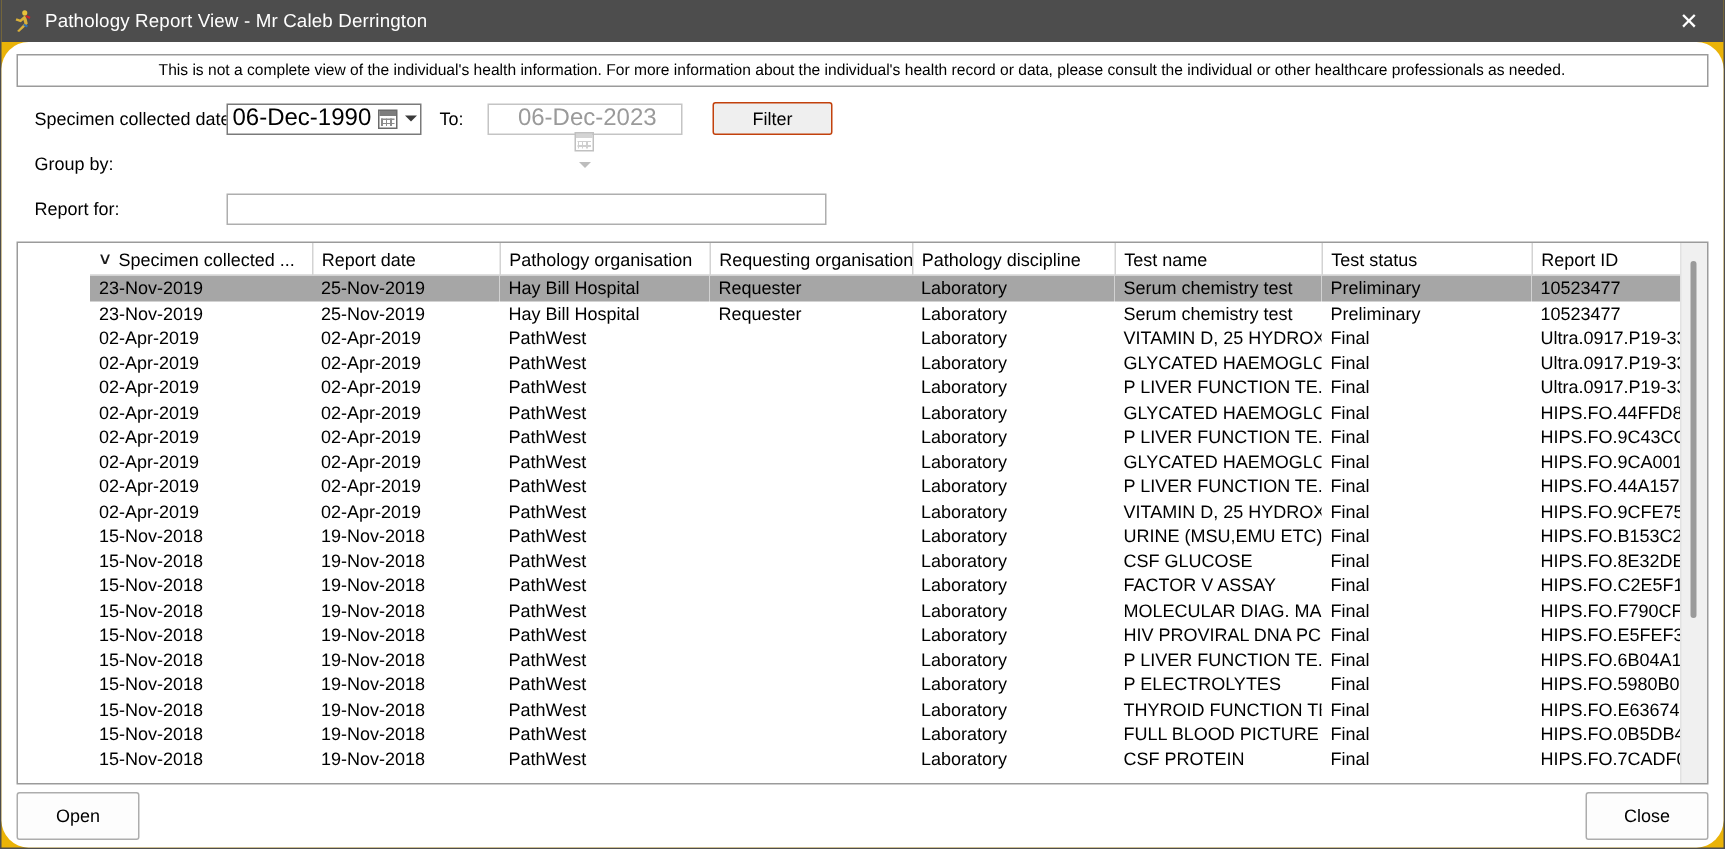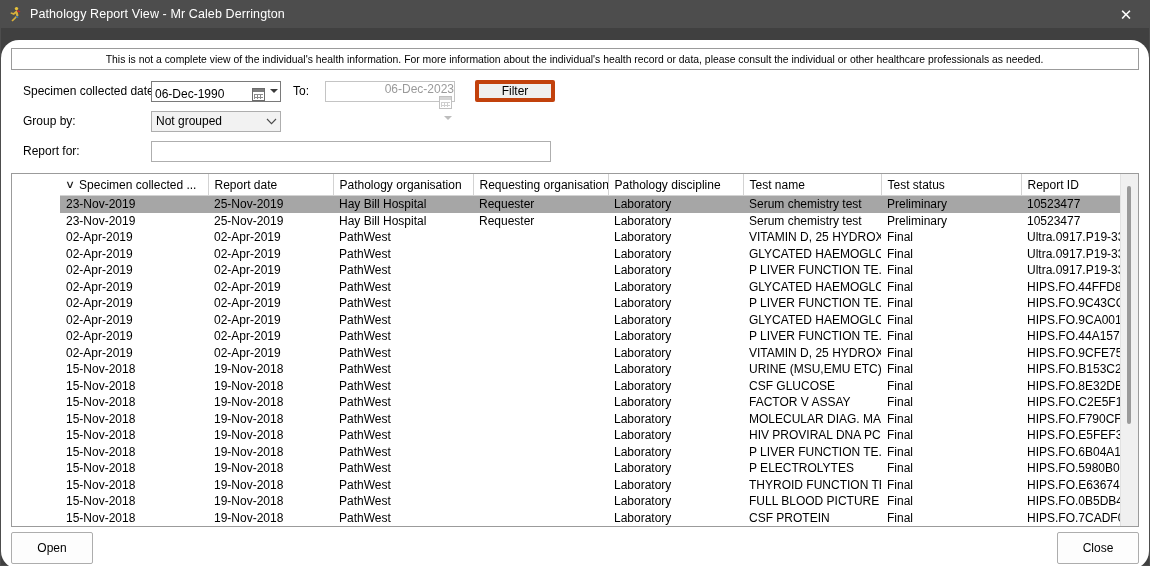--- a/index.html
+++ b/index.html
@@ -12,27 +12,26 @@
     height: 566px;
     font-family: "Liberation Sans", sans-serif;
     font-size: 12px;
     color: #000000;
     overflow: hidden;
   }
   #app {
     position: relative;
     width: 1150px;
     height: 566px;
-    background: #404040;
+    background: #eab308;
     box-sizing: border-box;
     border: 1px solid #4d4d4d;
     border-top: none;
     display: flex;
     flex-direction: column;
-    gap: 12px;
   }
 
   
   .titlebar {
     height: 28px;
     background: #4d4d4d;
     color: #ffffff;
     display: flex;
     align-items: center;
     flex: 0 0 auto;
@@ -116,23 +115,23 @@
     color: #000;
     white-space: nowrap;
   }
   .datebox {
     width: 130px;
     height: 21px;
     box-sizing: border-box;
     border: 1px solid #7a7a7a;
     background: #ffffff;
     display: flex;
-    align-items: flex-end;
-    position: relative;
-    font-size: 12px;
+    align-items: center;
+    position: relative;
+    font-size: 16px;
   }
   .datebox.disabled {
     border: 1px solid #c4c4c4;
     background: #ffffff;
     color: #9a9a9a;
     flex-direction: column;
   }
   .datebox .dval {
     padding-left: 3px;
     flex: 1 1 auto;
@@ -191,21 +190,21 @@
     margin-right: 16px;
     font-size: 12px;
   }
 
   .filter-btn {
     margin-left: 20px;
     width: 80px;
     height: 22px;
     box-sizing: border-box;
     background: #efefef;
-    border: 4px solid #c2410c;
+    border: 1px solid #c2410c;
     font-size: 12px;
     font-family: "Liberation Sans", sans-serif;
     color: #000;
     display: flex;
     align-items: center;
     justify-content: center;
     border-radius: 2px;
   }
 
   .combobox {
@@ -396,28 +395,20 @@
           <span class="dd-arrow">
               <i></i>
             </span>
         </div>
 
         <div class="filter-btn">Filter</div>
       </div>
 
       <div class="frow">
         <div class="flabel">Group by:</div>
-        <div class="combobox">
-          <span class="cval">Not grouped</span>
-          <span class="chev">
-            <svg width="11" height="7" viewBox="0 0 11 7" aria-hidden="true">
-              <path d="M1 1 L5.5 5.6 L10 1" fill="none" stroke="#4a4a4a" stroke-width="1.1"></path>
-            </svg>
-          </span>
-        </div>
       </div>
 
       <div class="frow">
         <div class="flabel">Report for:</div>
         <input class="searchbox" type="text" value="" style="">
       </div>
 
     </div>
 
     <div class="gridwrap">

